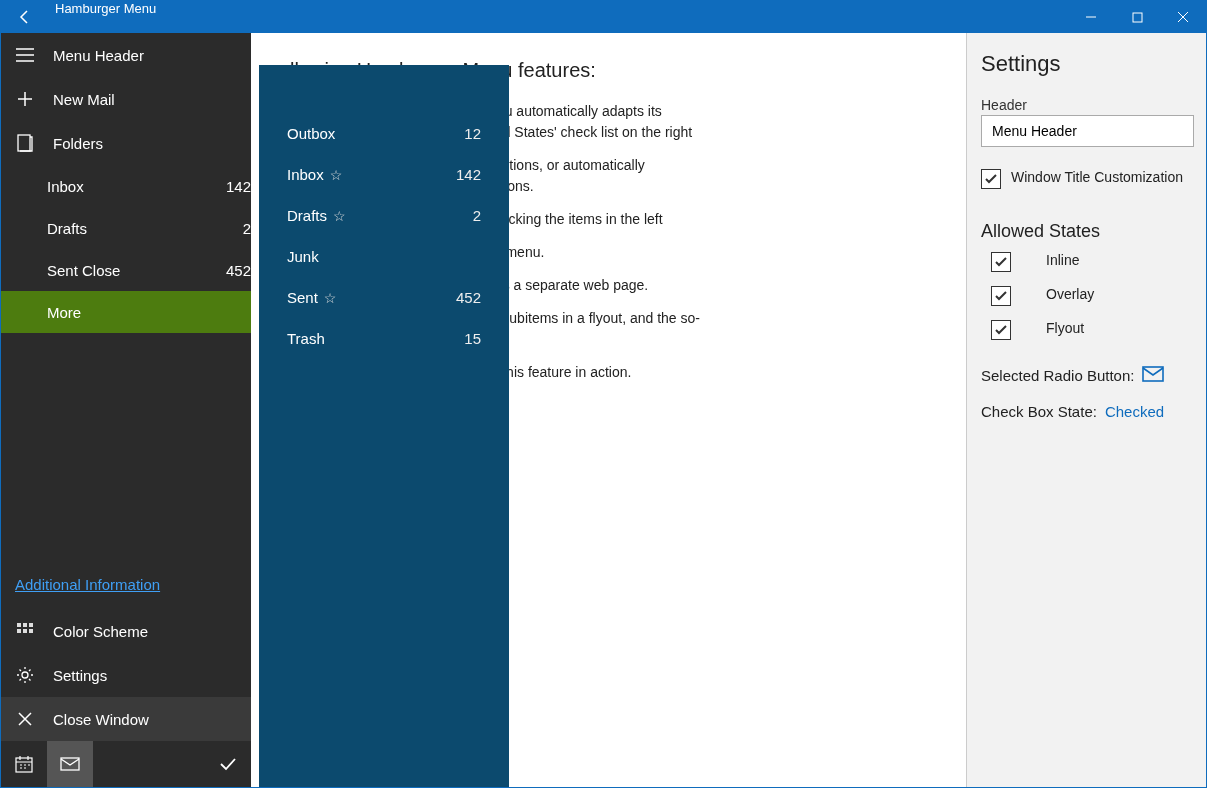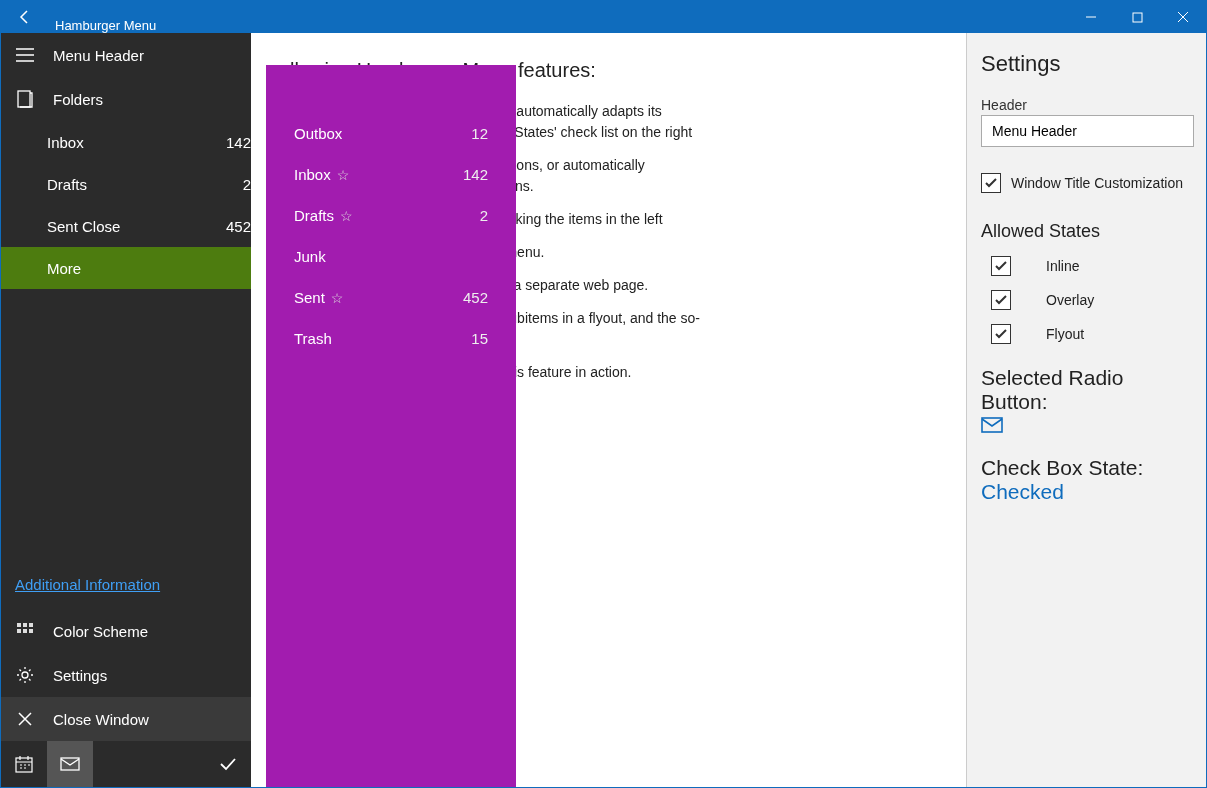--- a/index.html
+++ b/index.html
@@ -19,21 +19,21 @@
     display: flex;
     flex-direction: column;
     background: #fff;
   }
   
   .titlebar {
     height: 32px;
     background: #0f6cbd;
     color: #fff;
     display: flex;
-    align-items: flex-end;
+    align-items: flex-start;
     position: relative;
   }
   .titlebar .back {
     width: 48px; height: 32px; display:flex; align-items:center; justify-content:center;
   }
   .titlebar .title { font-size: 13px; padding-left: 6px; }
   .titlebar .winbtns { position: absolute; right: 0; top: 0; display:flex; }
   .titlebar .winbtn { width: 46px; height: 32px; display:flex; align-items:center; justify-content:center; }
   .titlebar svg { stroke: #fff; fill: none; }
 
@@ -64,23 +64,23 @@
   .link-item a { color: #3f9ff5; text-decoration: underline; }
   .selected-item { background: #3a3a3a; }
   .bottom-strip { height: 46px; background: #2b2b2b; display:flex; align-items:center; }
   .bottom-strip .bbtn { width: 46px; height:46px; display:flex; align-items:center; justify-content:center; }
   .bottom-strip .bbtn.active { background: #555; }
   .bottom-strip .spacer2 { flex:1; }
 
   
   .flyout {
     position: absolute;
-    left: 265px; top: 32px; bottom: 0;
+    left: 258px; top: 32px; bottom: 0;
     width: 250px;
-    background: #a21caf;
+    background: #0c4a6e;
     color: #fff;
     z-index: 5;
     padding-top: 48px;
     font-size: 15px;
   }
   .fly-item { height: 41px; padding: 0 28px; display:flex; align-items:center; gap: 8px;}
   .fly-item .label { flex:1; display:flex; align-items:center; gap:6px;}
   .fly-item .count { color: #eee; }
   .star { font-size: 14px; color: #ddd; }
 
@@ -104,29 +104,29 @@
     padding: 18px 12px 12px 14px;
     color: #222;
   }
   .settings h2 { font-weight: 400; font-size: 22px; margin-bottom: 20px; }
   .settings .field-label { font-size: 14px; margin-bottom: 2px; color: #333; }
   .settings input[type=text] {
     width: 100%; height: 32px; padding: 0 10px;
     border: 1px solid #aaa; background: #fff; font-size: 14px;
     font-family: inherit;
   }
-  .chk-row { display:flex; align-items:center; gap: 10px; margin: 6px 0; height: 28px;}
+  .chk-row { display:flex; gap: 10px; margin: 6px 0; height: 28px;}
   .chk-row.indent { padding-left: 10px; gap: 35px; }
   .chk {
     width: 20px; height: 20px; border: 1px solid #333; background:#fff;
     display:flex; align-items:center; justify-content:center;
   }
   .chk svg { stroke:#333; stroke-width:2; fill:none; }
   .section-title { margin: 24px 0 10px 0; font-size: 18px; }
-  .info-row { margin: 18px 0; font-size: 21px; display:flex; align-items:center; flex-wrap:wrap;}
+  .info-row { margin: 18px 0; font-size: 15px; display:flex; align-items:center; gap:8px; flex-wrap:wrap;}
   .info-row .val { color: #0f6cbd; }
 </style>
 </head>
 <body>
 
 <div class="window">
 
   <div class="titlebar">
     <div class="back">
       <svg width="16" height="16" viewBox="0 0 16 16">
@@ -158,20 +158,28 @@
     <div class="sidebar">
       <div class="menu-item">
         <span class="icon-slot">
           <svg width="18" height="14" viewBox="0 0 18 14" stroke="#fff" stroke-width="1.5">
               <path d="M0 1 H18 M0 7 H18 M0 13 H18"></path>
             </svg>
         </span>
         <span class="label">Menu Header</span>
       </div>
 
+      <div class="menu-item">
+        <span class="icon-slot">
+          <svg width="16" height="16" viewBox="0 0 16 16" stroke="#fff" stroke-width="1.5">
+              <path d="M8 1 V15 M1 8 H15"></path>
+            </svg>
+        </span>
+        <span class="label">New Mail</span>
+      </div>
 
       <div class="menu-item">
         <span class="icon-slot">
           <svg width="16" height="18" viewBox="0 0 16 18" stroke="#fff" fill="none" stroke-width="1.3">
               <rect x="1" y="1" width="12" height="16"></rect>
               <path d="M13 3 H15 V17 H3"></path>
             </svg>
         </span>
         <span class="label">Folders</span>
       </div>

